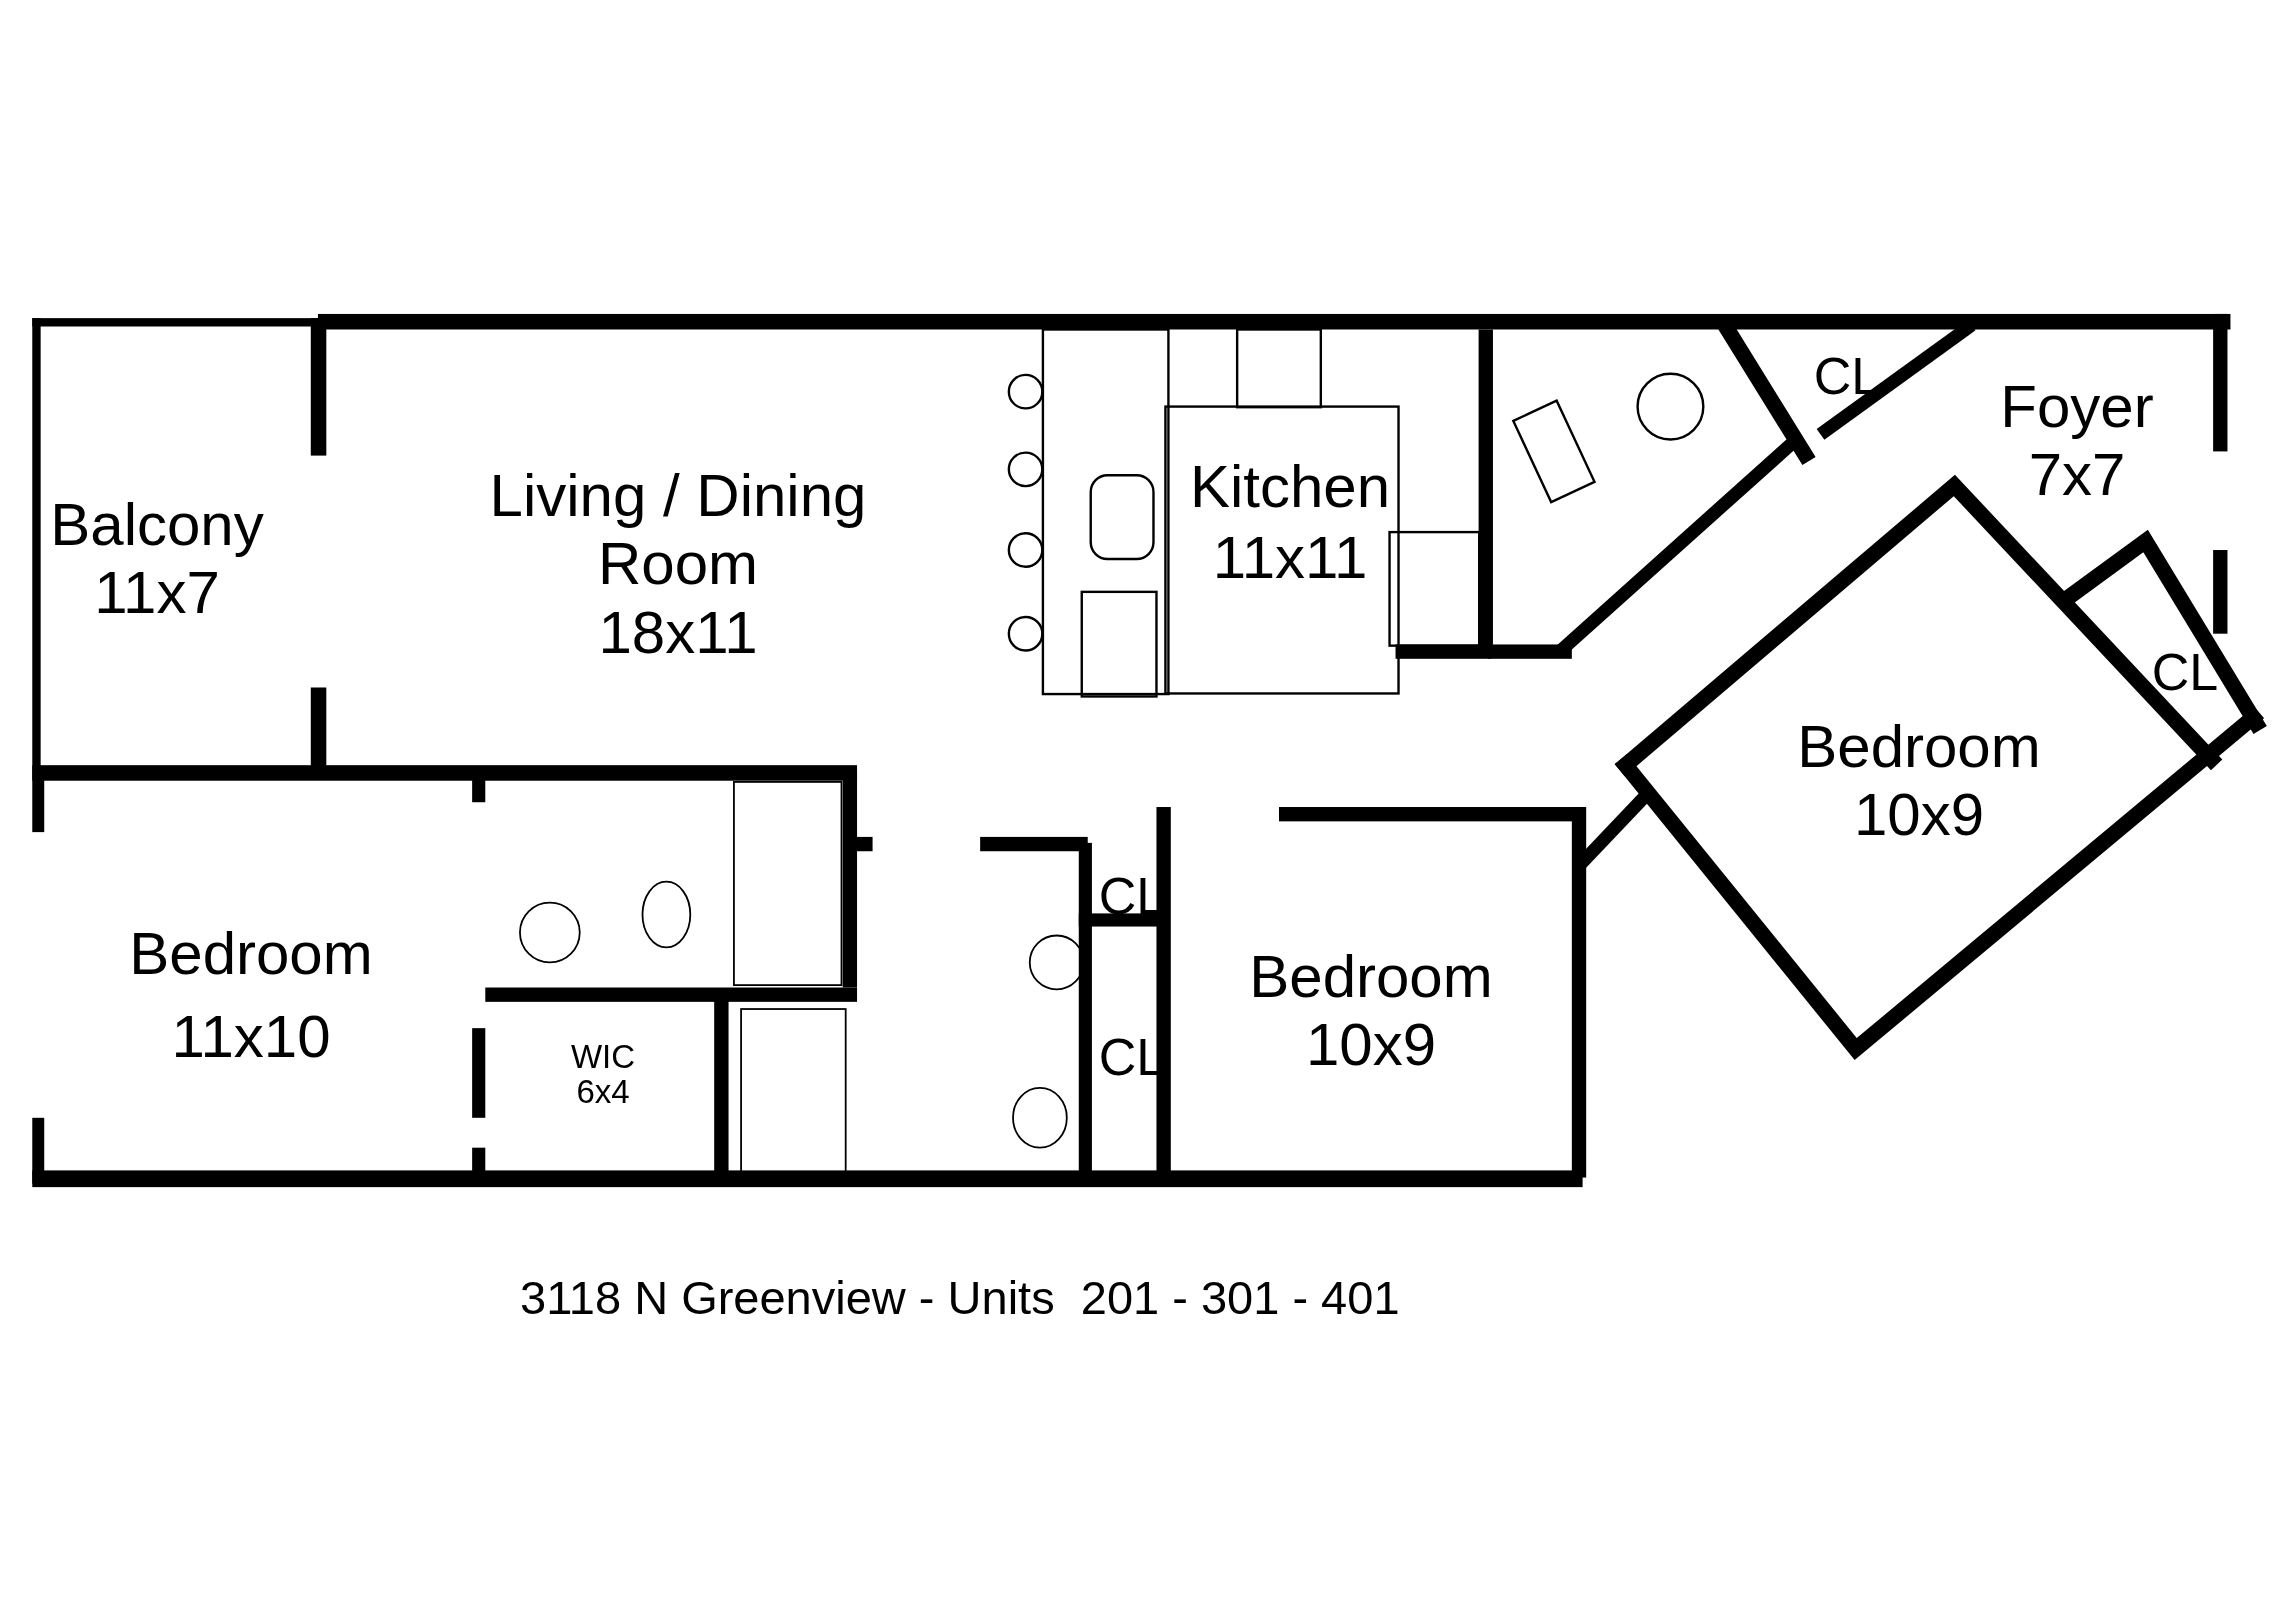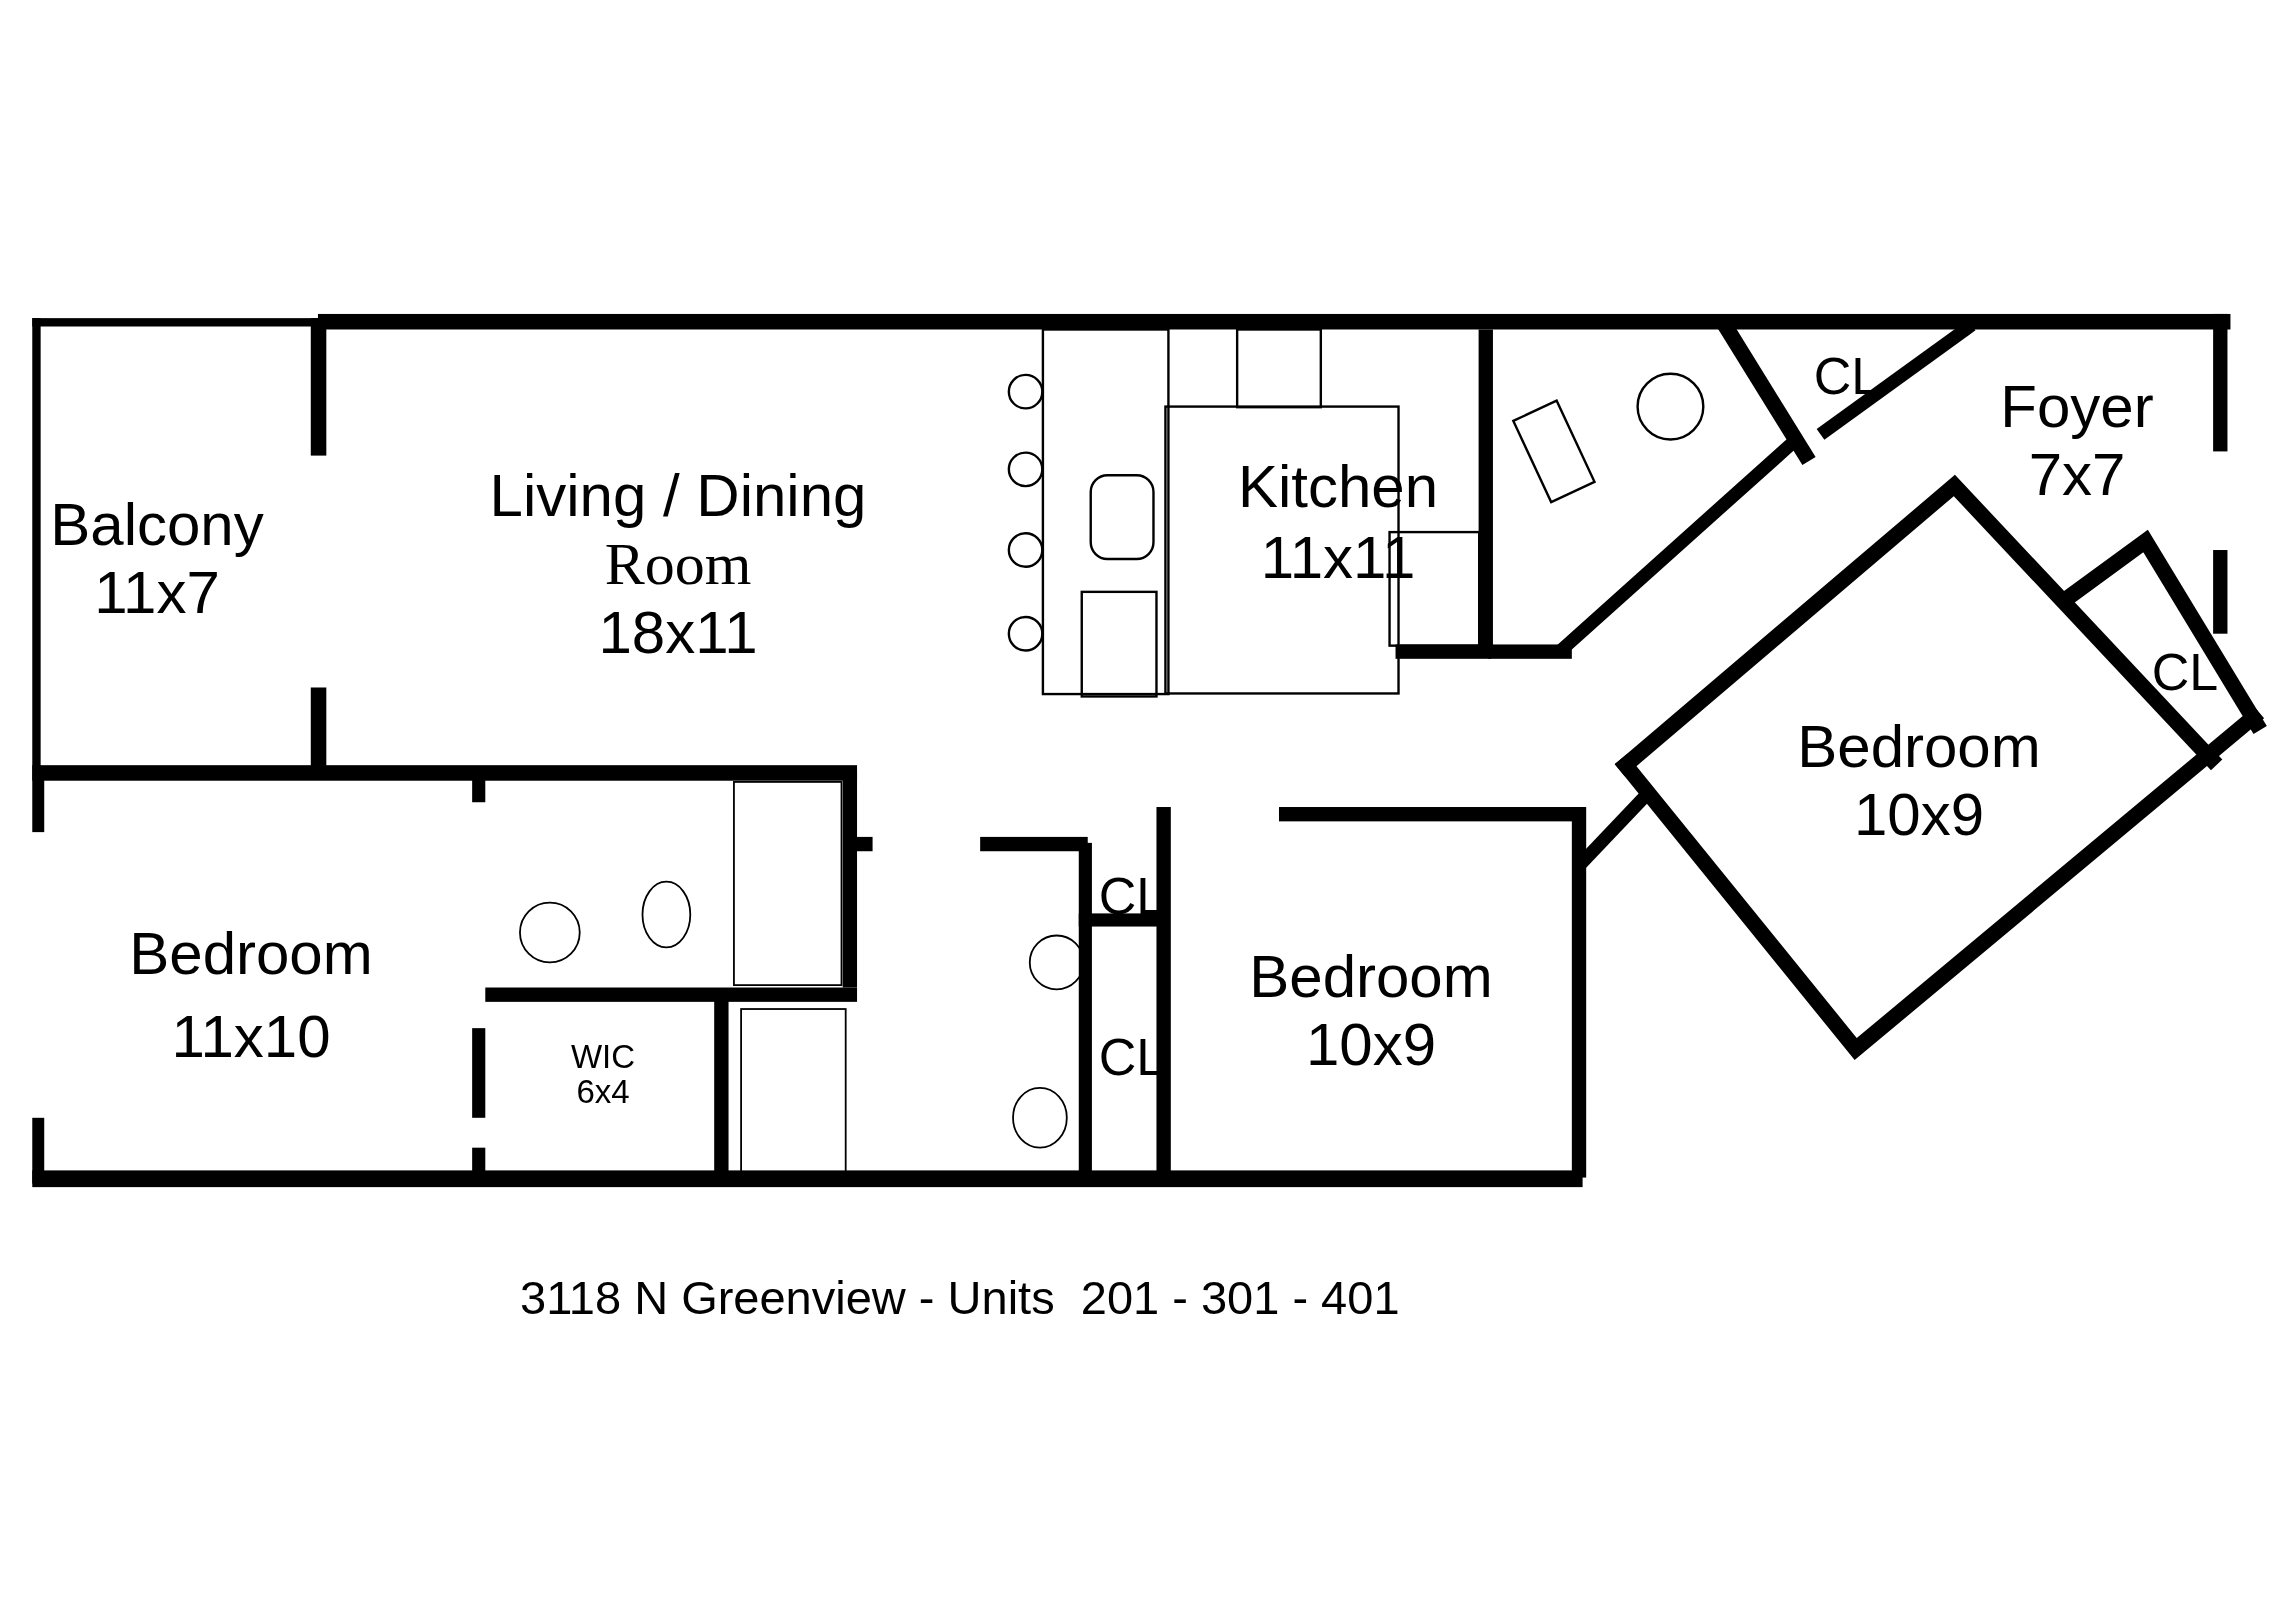--- a/index.html
+++ b/index.html
@@ -89,25 +89,25 @@
   </g>
 </svg>
 
 <div class="label room-lg" style="left:157px; top:495px;">
   <span class="name">Balcony</span>
   <span class="dim" style="margin-top:8.4px;">11x7</span>
 </div>
 
 <div class="label room-lg" style="left:678px; top:466px;">
   <span class="name">Living / Dining</span>
-  <span class="name" style="margin-top:8.4px;font-family:Liberation Serif, serif;">Room</span>
+  <span class="name" style="margin-top:8.4px;">Room</span>
   <span class="dim" style="margin-top:8.4px;">18x11</span>
 </div>
 
-<div class="label room-lg" style="left:1338px; top:457px;">
+<div class="label room-lg" style="left:1290px; top:457px;">
   <span class="name">Kitchen</span>
   <span class="dim" style="margin-top:11px;">11x11</span>
 </div>
 
 <div class="label room-lg" style="left:2077px; top:377px;">
   <span class="name">Foyer</span>
   <span class="dim" style="margin-top:8.4px;">7x7</span>
 </div>
 
 <div class="label room-sm" style="left:1847px; top:350px;">

